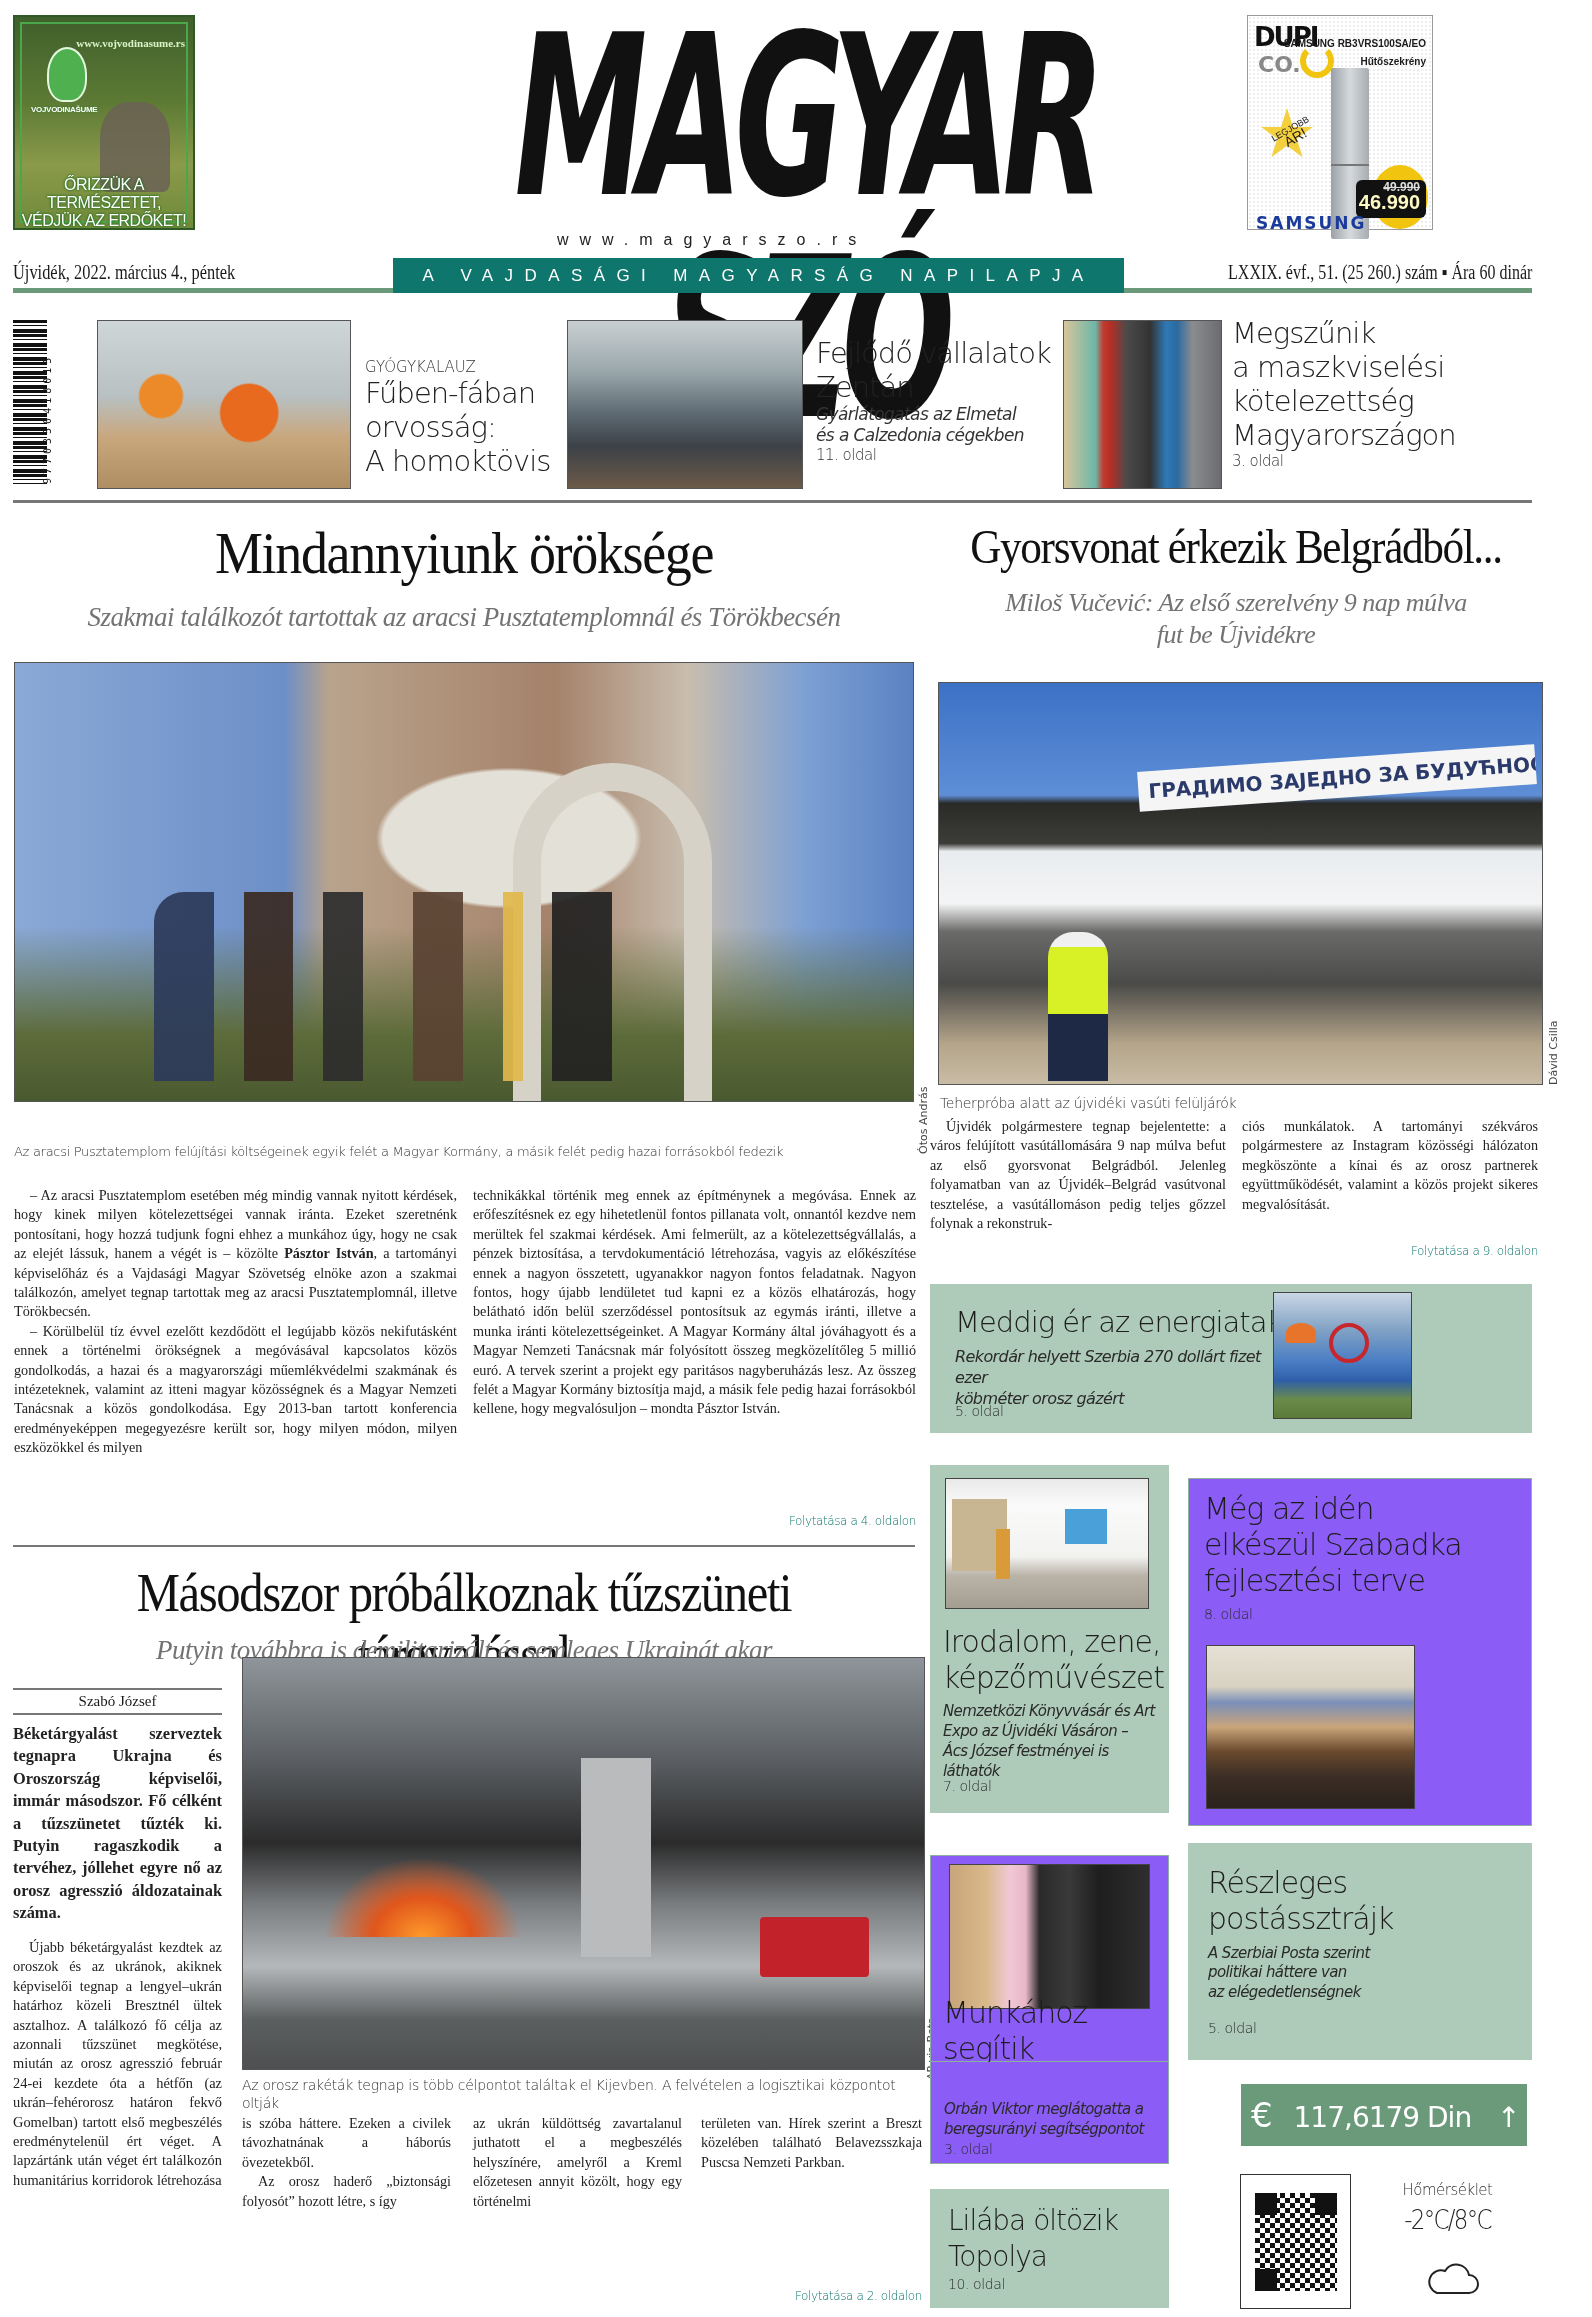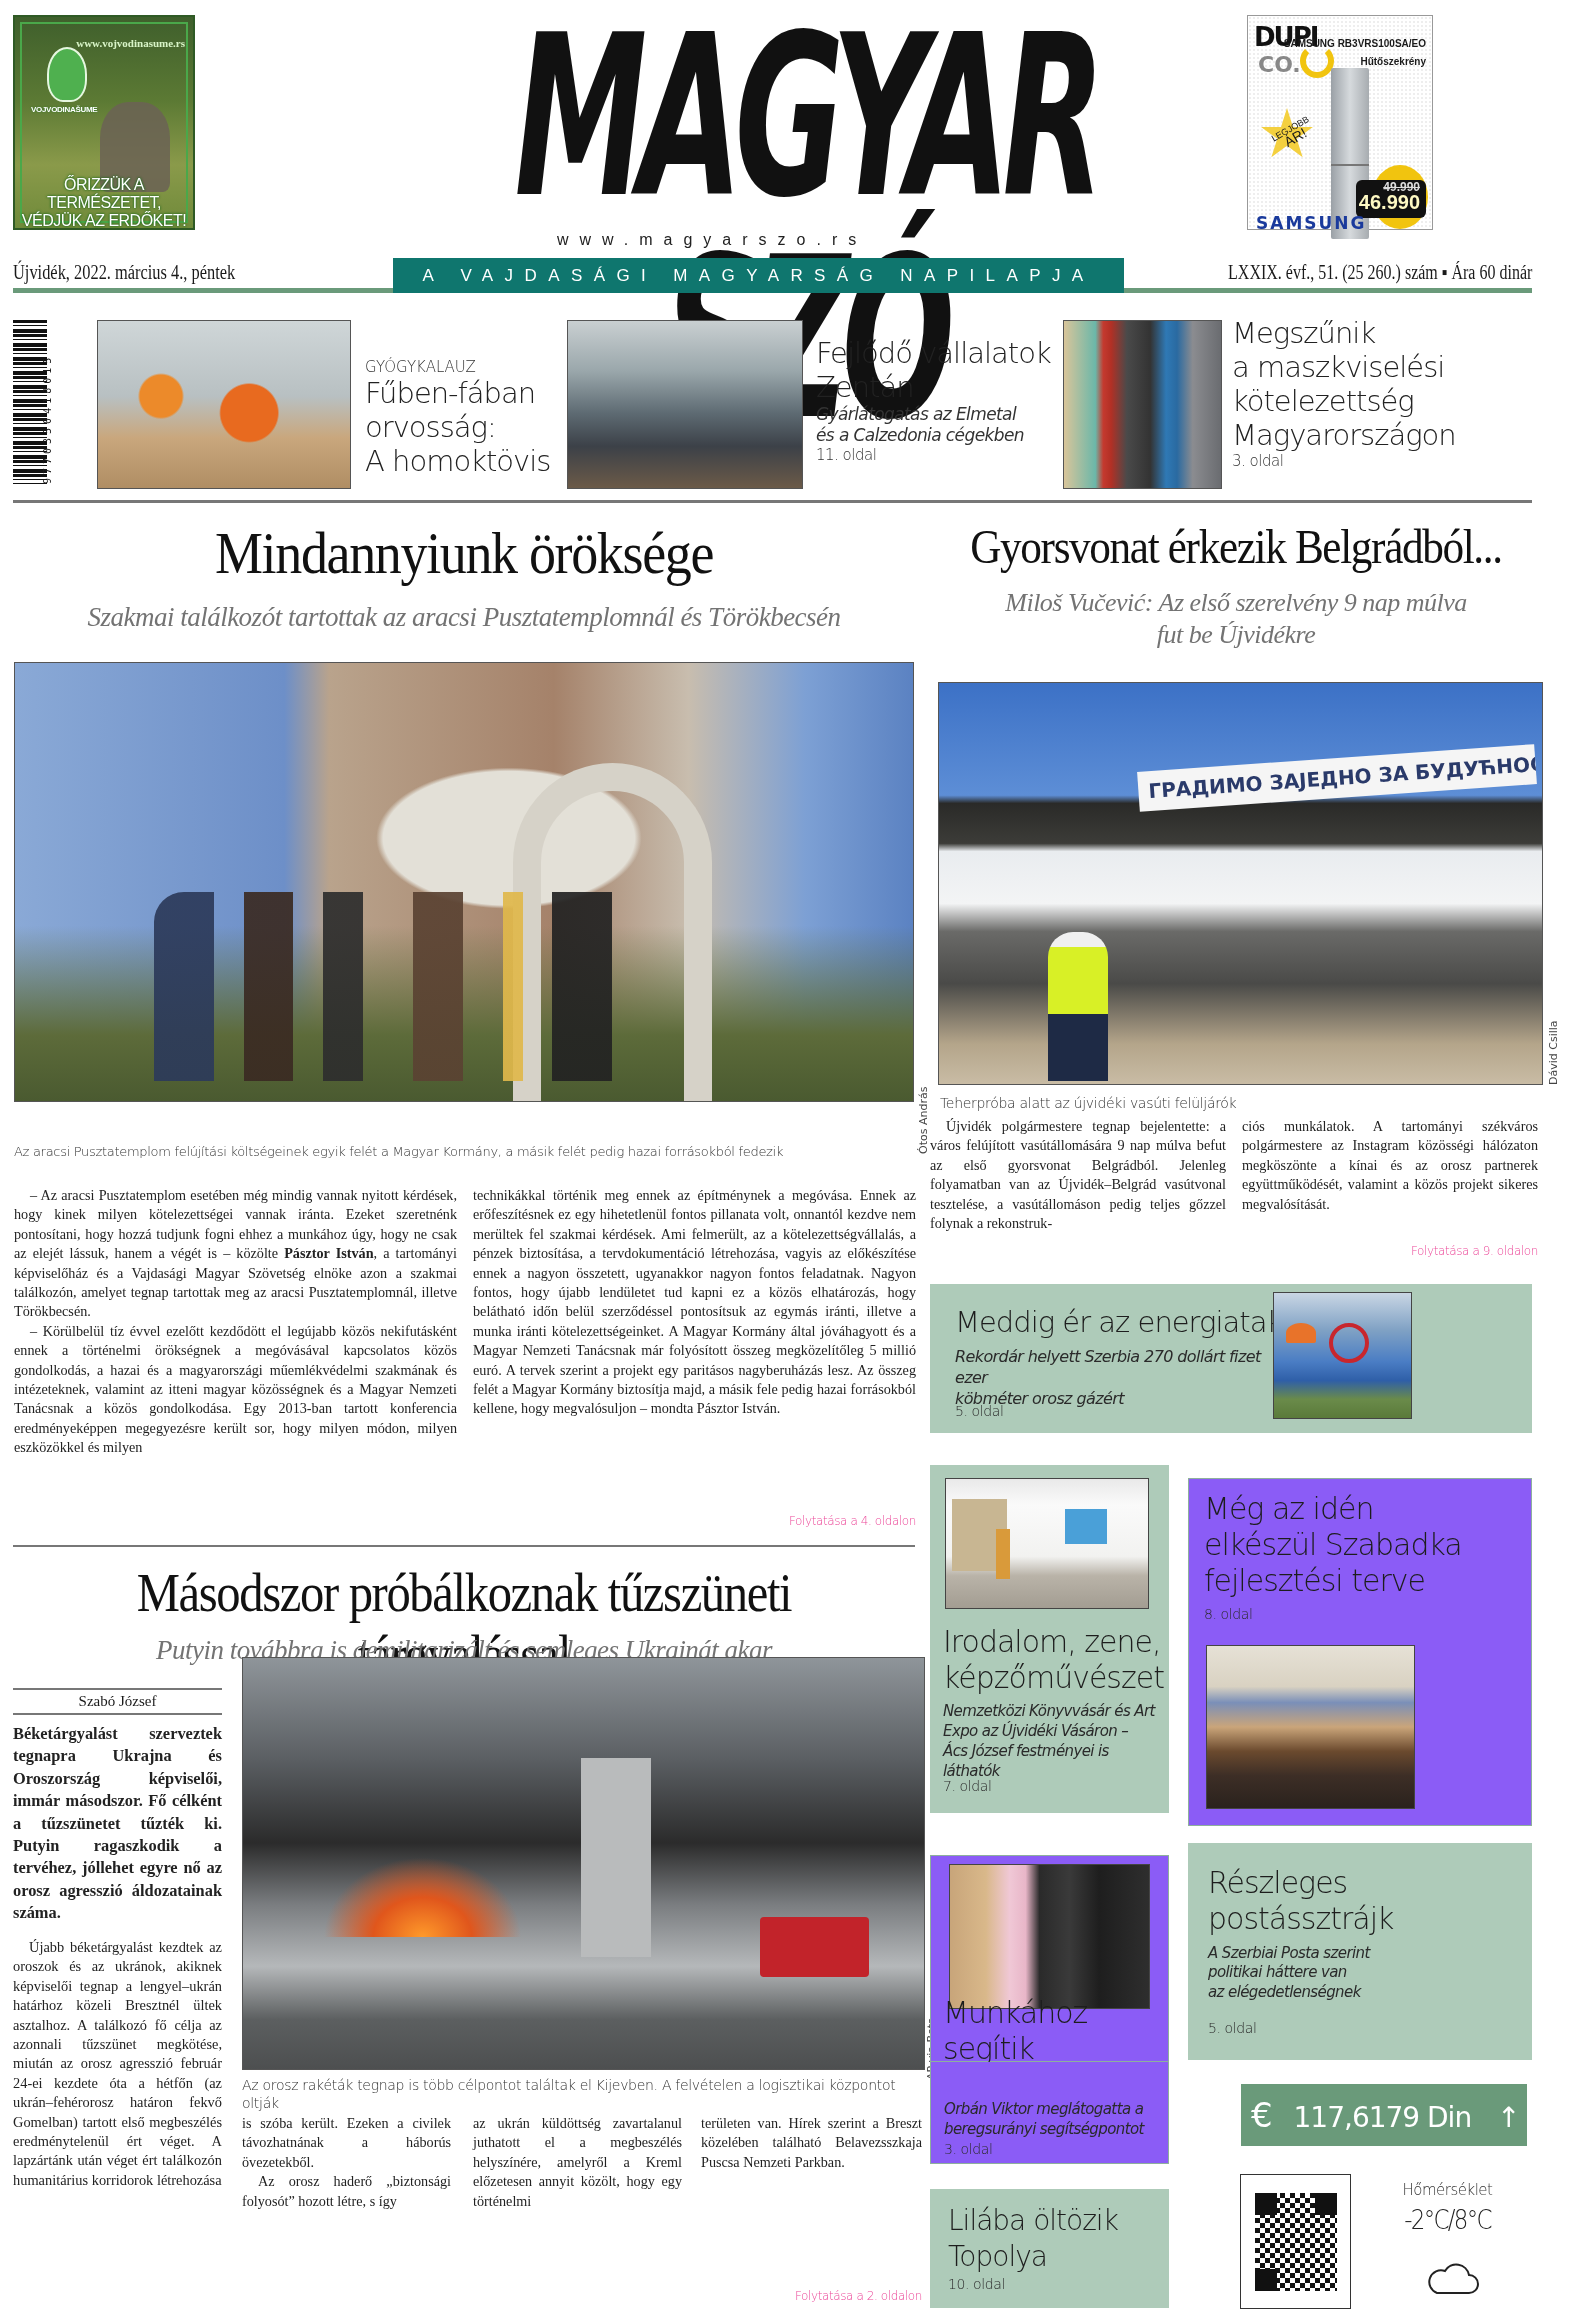--- a/index.html
+++ b/index.html
@@ -52,21 +52,21 @@
   .grey-rule { position:absolute; height:3px; background:#777; }
 
   
   .h-main { font-family:"Liberation Serif", serif; font-size: 60px; color:#111; text-align:center; letter-spacing:-1.5px; transform:scaleX(0.9); }
   .h-sub { font-family:"Liberation Serif", serif; font-style:italic; font-size: 27px; color:#737373; text-align:center; letter-spacing:-0.5px; }
   .caption { font-family:"DejaVu Sans", sans-serif; font-weight:300; font-size:13px; color:#333; letter-spacing:-0.3px; white-space:nowrap; }
   .credit { font-family:"DejaVu Sans", sans-serif; font-size:11px; color:#444; writing-mode: vertical-rl; transform: rotate(180deg); }
   .body-col { font-family:"Liberation Serif", serif; font-size:14.2px; line-height:19.4px; text-align:justify; color:#222; hyphens:auto; }
   .body-col p { text-indent: 16px; }
   .body-col p.noindent { text-indent:0; }
-  .cont { font-family:"DejaVu Sans", sans-serif; font-weight:300; font-size:12px; color:#ec4899; text-align:right; letter-spacing:-0.4px; }
+  .cont { font-family:"DejaVu Sans", sans-serif; font-weight:300; font-size:12px; color:#0f766e; text-align:right; letter-spacing:-0.4px; }
 
   
   #photo-church { left: 14px; top: 662px; width: 900px; height: 440px;
     background:
       linear-gradient(180deg, rgba(0,0,0,0) 60%, #5d6b3a 85%, #4a5a30 100%),
       radial-gradient(ellipse at 55% 40%, #e3e0d7 0 18%, transparent 19%),
       linear-gradient(90deg, #8aa9d6 0%, #6d8fc8 30%, #b9a38c 35%, #a5826a 60%, #c8bdae 75%, #7da0d4 88%, #5b82c2 100%);
   }
   #photo-church .arch { position:absolute; left:498px; top:100px; width:199px; height:338px; border:28px solid #d6d2c8; border-bottom:none; border-radius:100px 100px 0 0; }
   #photo-church .people { position:absolute; left:139px; top:229px; width:498px; height:189px; background: linear-gradient(90deg,#2c3a5a 0 12%,transparent 12% 18%,#3a2a22 18% 28%,transparent 28% 34%,#2d2d2d 34% 42%,transparent 42% 52%,#5a4232 52% 62%,transparent 62% 70%,#e0b84b 70% 74%,transparent 74% 80%,#222 80% 92%,transparent 92%); opacity:.92; border-radius:30px 30px 0 0; }
@@ -242,21 +242,21 @@
 
 <div id="photo-fire" class="abs ph">
   <div class="bldg"></div>
   <div class="flames"></div>
   <div class="truck"></div>
 </div>
 <div class="abs credit" style="left:925px; top:2010px; height:70px;">AP via Beta</div>
 <div class="abs caption" style="left:242px; top:2076px; width:683px; white-space:normal; font-size:14px; line-height:18px;">Az orosz rakéták tegnap is több célpontot találtak el Kijevben. A felvételen a logisztikai központot oltják</div>
 
 <div class="abs body-col" style="left:242px; top:2114px; width:209px;">
-  <p class="noindent">is szóba került. Ezeken a civilek távozhatnának a háborús övezetekből.</p>
+  <p class="noindent">is szóba háttere. Ezeken a civilek távozhatnának a háborús övezetekből.</p>
   <p>Az orosz haderő „biztonsági folyosót” hozott létre, s így</p>
 </div>
 <div class="abs body-col" style="left:473px; top:2114px; width:209px;">
   <p class="noindent">az ukrán küldöttség zavartalanul juthatott el a megbeszélés helyszínére, amelyről a Kreml előzetesen annyit közölt, hogy egy történelmi</p>
 </div>
 <div class="abs body-col" style="left:701px; top:2114px; width:221px;">
   <p class="noindent">területen van. Hírek szerint a Breszt közelében található Belavezsszkaja Puscsa Nemzeti Parkban.</p>
 </div>
 <div class="abs cont" style="left:701px; top:2289px; width:221px;">Folytatása a 2. oldalon</div>
 

